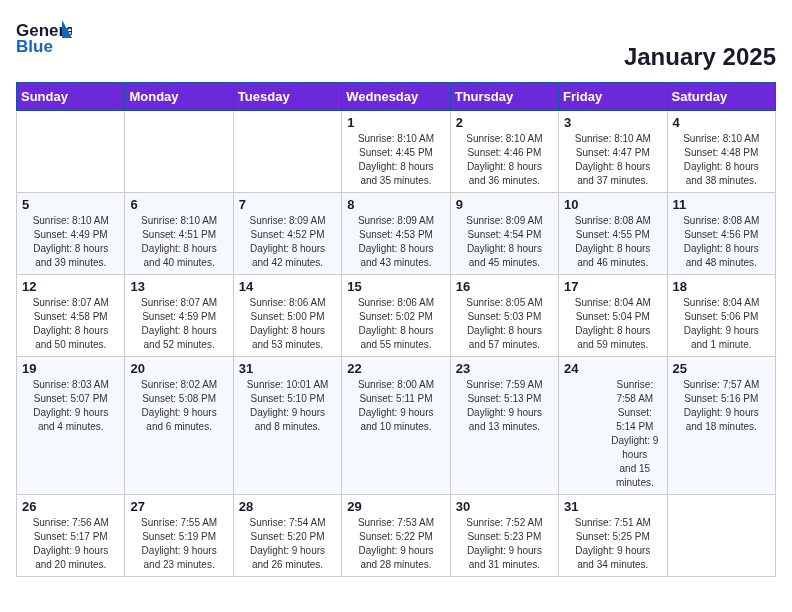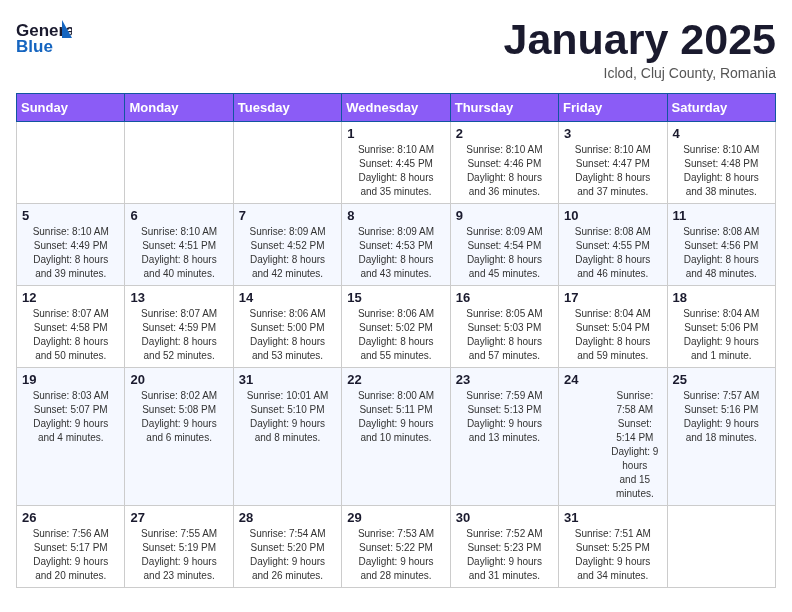--- a/index.html
+++ b/index.html
@@ -18,37 +18,38 @@
     }
     .logo-wrapper {
       display: flex;
       align-items: center;
       gap: 4px;
     }
     .title-block {
       text-align: right;
     }
     .title-month {
-      font-size: 43px;
+      font-size: 24px;
       font-weight: bold;
       color: #1a1a2e;
       line-height: 1.1;
+      margin-top: 28px;
     }
     .title-location {
       font-size: 14px;
       color: #555;
       margin-top: 2px;
     }
     .calendar {
       width: 100%;
       border-collapse: collapse;
       border: 1px solid #ccc;
     }
     .calendar th {
-      background-color: #8b5cf6;
+      background-color: #6d28d9;
       color: #fff;
       font-size: 13px;
       font-weight: bold;
       padding: 6px 4px;
       text-align: left;
       border: 1px solid #1255a0;
     }
     .calendar td {
       width: calc(100% / 7);
       vertical-align: top;
@@ -83,21 +84,20 @@
   <div class="logo-wrapper">
     <svg width="56" height="44" viewBox="0 0 56 44">
 
       <text x="0" y="20" font-size="17" font-weight="bold" fill="#1a1a2e" font-family="Arial">General</text>
       <text x="0" y="36" font-size="17" font-weight="bold" fill="#1565c0" font-family="Arial">Blue</text>
       <polygon points="46,4 56,22 46,22" fill="#1565c0"></polygon>
     </svg>
   </div>
   <div class="title-block">
     <div class="title-month">January 2025</div>
-    <div class="title-location">Iclod, Cluj County, Romania</div>
   </div>
 </div>
 
 <table class="calendar">
   <thead>
     <tr>
     <th>Sunday</th>
         <th>Monday</th>
         <th>Tuesday</th>
         <th>Wednesday</th>

